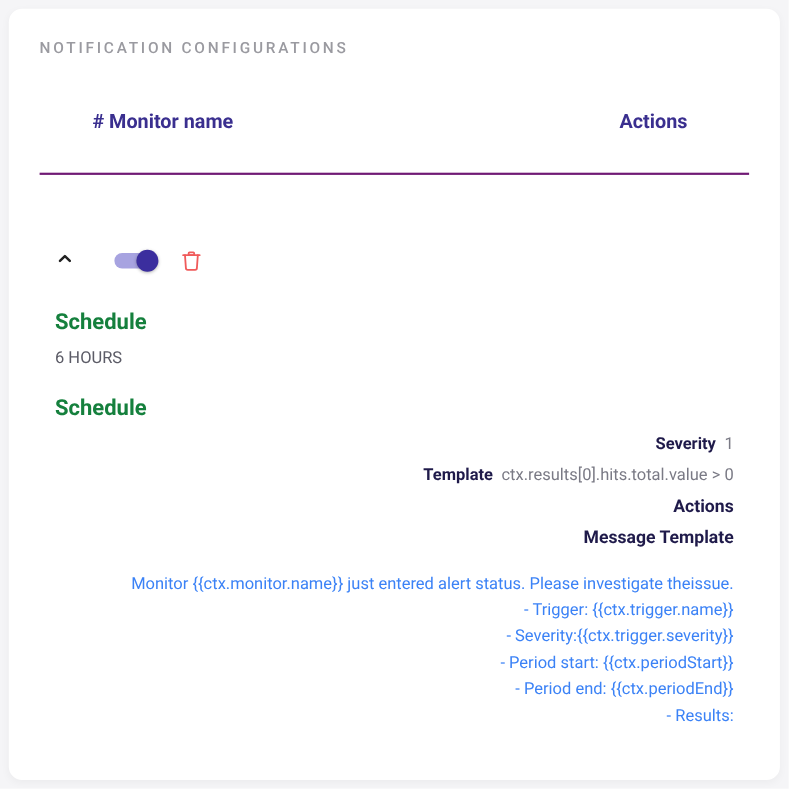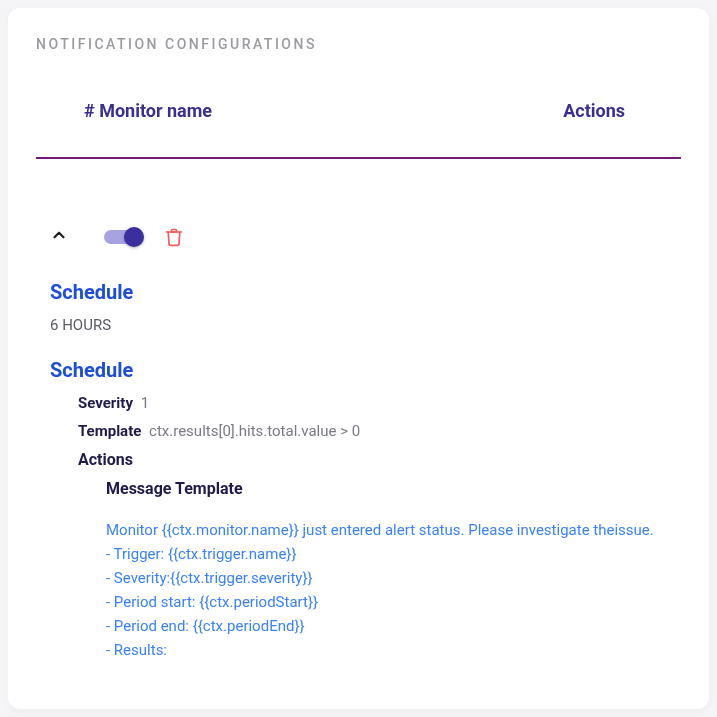--- a/index.html
+++ b/index.html
@@ -98,33 +98,34 @@
   .delete-btn {
     color: #f05b5b;
     cursor: pointer;
     display: flex;
     align-items: center;
   }
   .section {
     padding: 0 14px;
   }
   .section h3 {
-    color: #1d4ed8;
+    color: #15803d;
     font-size: 20px;
     font-weight: 700;
     margin-top: 4px;
     margin-bottom: 12px;
   }
   .schedule-value {
     color: #5b5b66;
     font-size: 15px;
     margin-bottom: 24px;
   }
   .triggers-block {
     padding-left: 28px;
+    text-align: right;
   }
   .kv {
     margin-bottom: 10px;
     font-size: 15px;
   }
   .kv .k {
     color: #1f1a4a;
     font-weight: 700;
     margin-right: 4px;
   }

